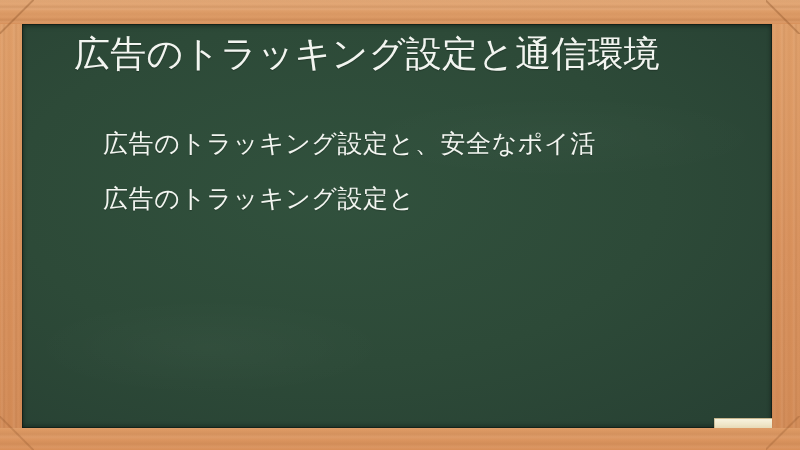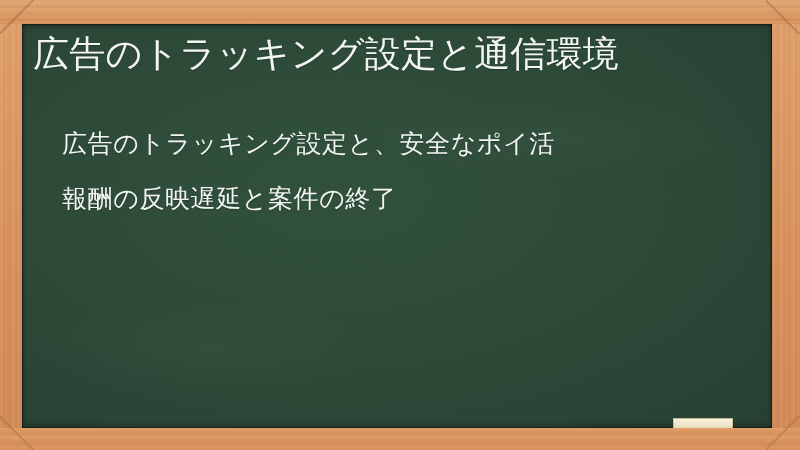--- a/index.html
+++ b/index.html
@@ -88,20 +88,21 @@
     width: 750px;
     height: 404px;
     background:
       radial-gradient(ellipse 620px 330px at 42% 42%, #31513d 0%, #2d4a38 52%, #274033 100%);
     box-shadow:
       inset 0 0 0 1px rgba(0,0,0,0.30),
       inset 0 2px 5px rgba(0,0,0,0.35),
       inset 0 -2px 5px rgba(0,0,0,0.30);
     box-sizing: border-box;
     overflow: hidden;
+    padding-left: 41px;
   }
   
   #board::after {
     content: "";
     position: absolute;
     inset: 0;
     background:
       radial-gradient(ellipse 260px 70px at 25% 80%, rgba(255,255,255,0.022), rgba(255,255,255,0) 70%),
       radial-gradient(ellipse 300px 60px at 72% 28%, rgba(255,255,255,0.018), rgba(255,255,255,0) 70%);
     pointer-events: none;
@@ -170,21 +171,21 @@
   <div class="mitre bl"></div>
   <div class="mitre br"></div>
 
   <div id="board">
     <div class="board-inner">
 
       <div id="title">広告のトラッキング設定と通信環境</div>
 
       <ul id="bullet-list">
         <li>広告のトラッキング設定と、安全なポイ活</li>
-        <li>報酬の反映遅延と案件の終了</li>
+        <li>広告のトラッキング設定と</li>
       </ul>
 
       <div id="eraser"></div>
 
     </div>
   </div>
 
 </div>
 
 </body></html>

